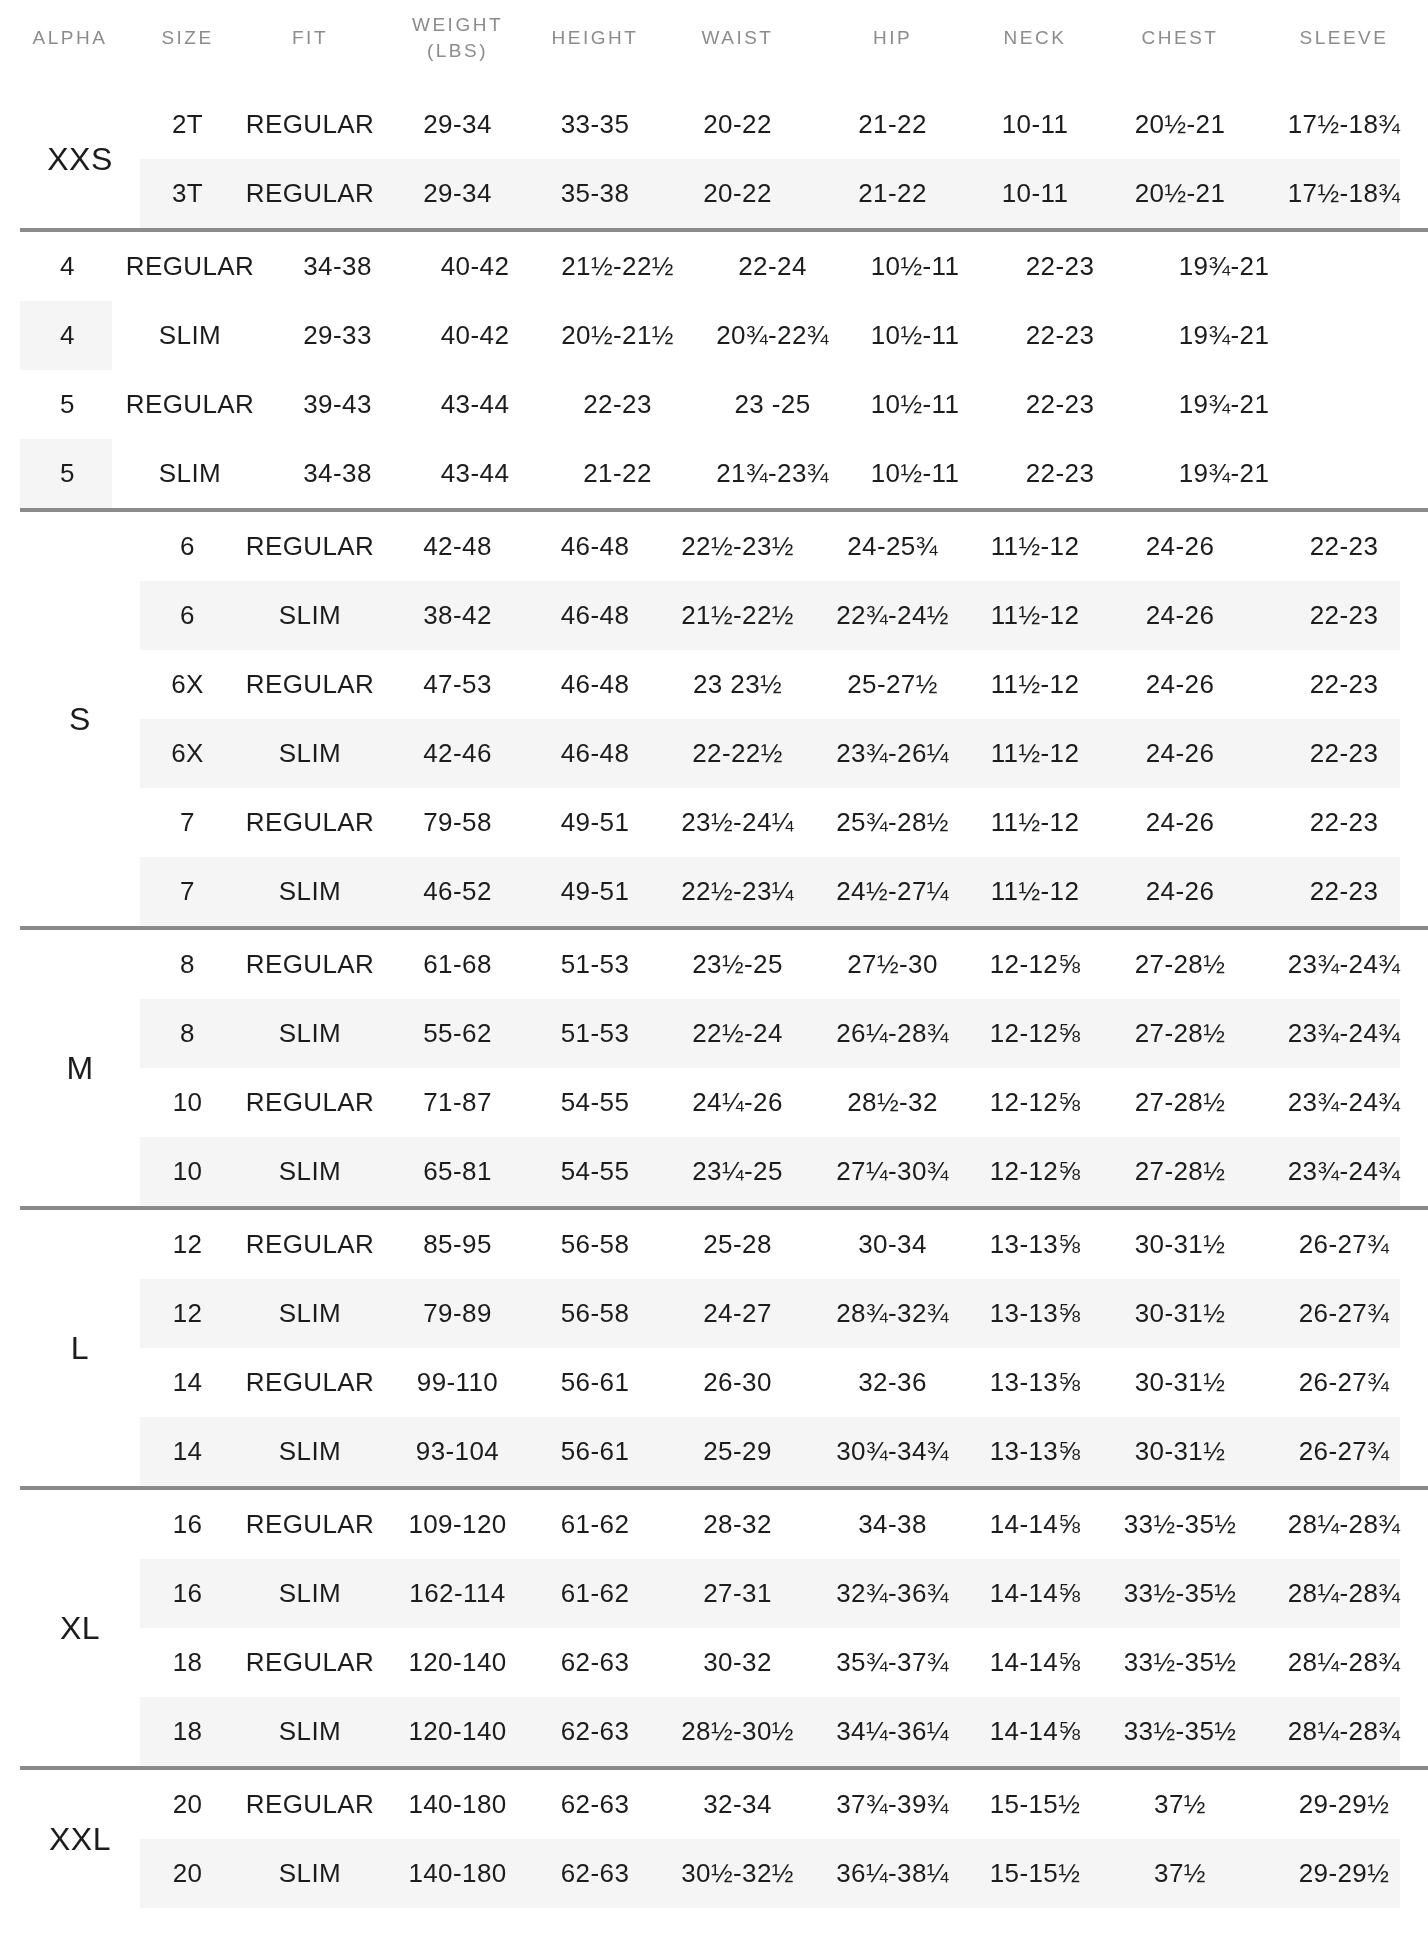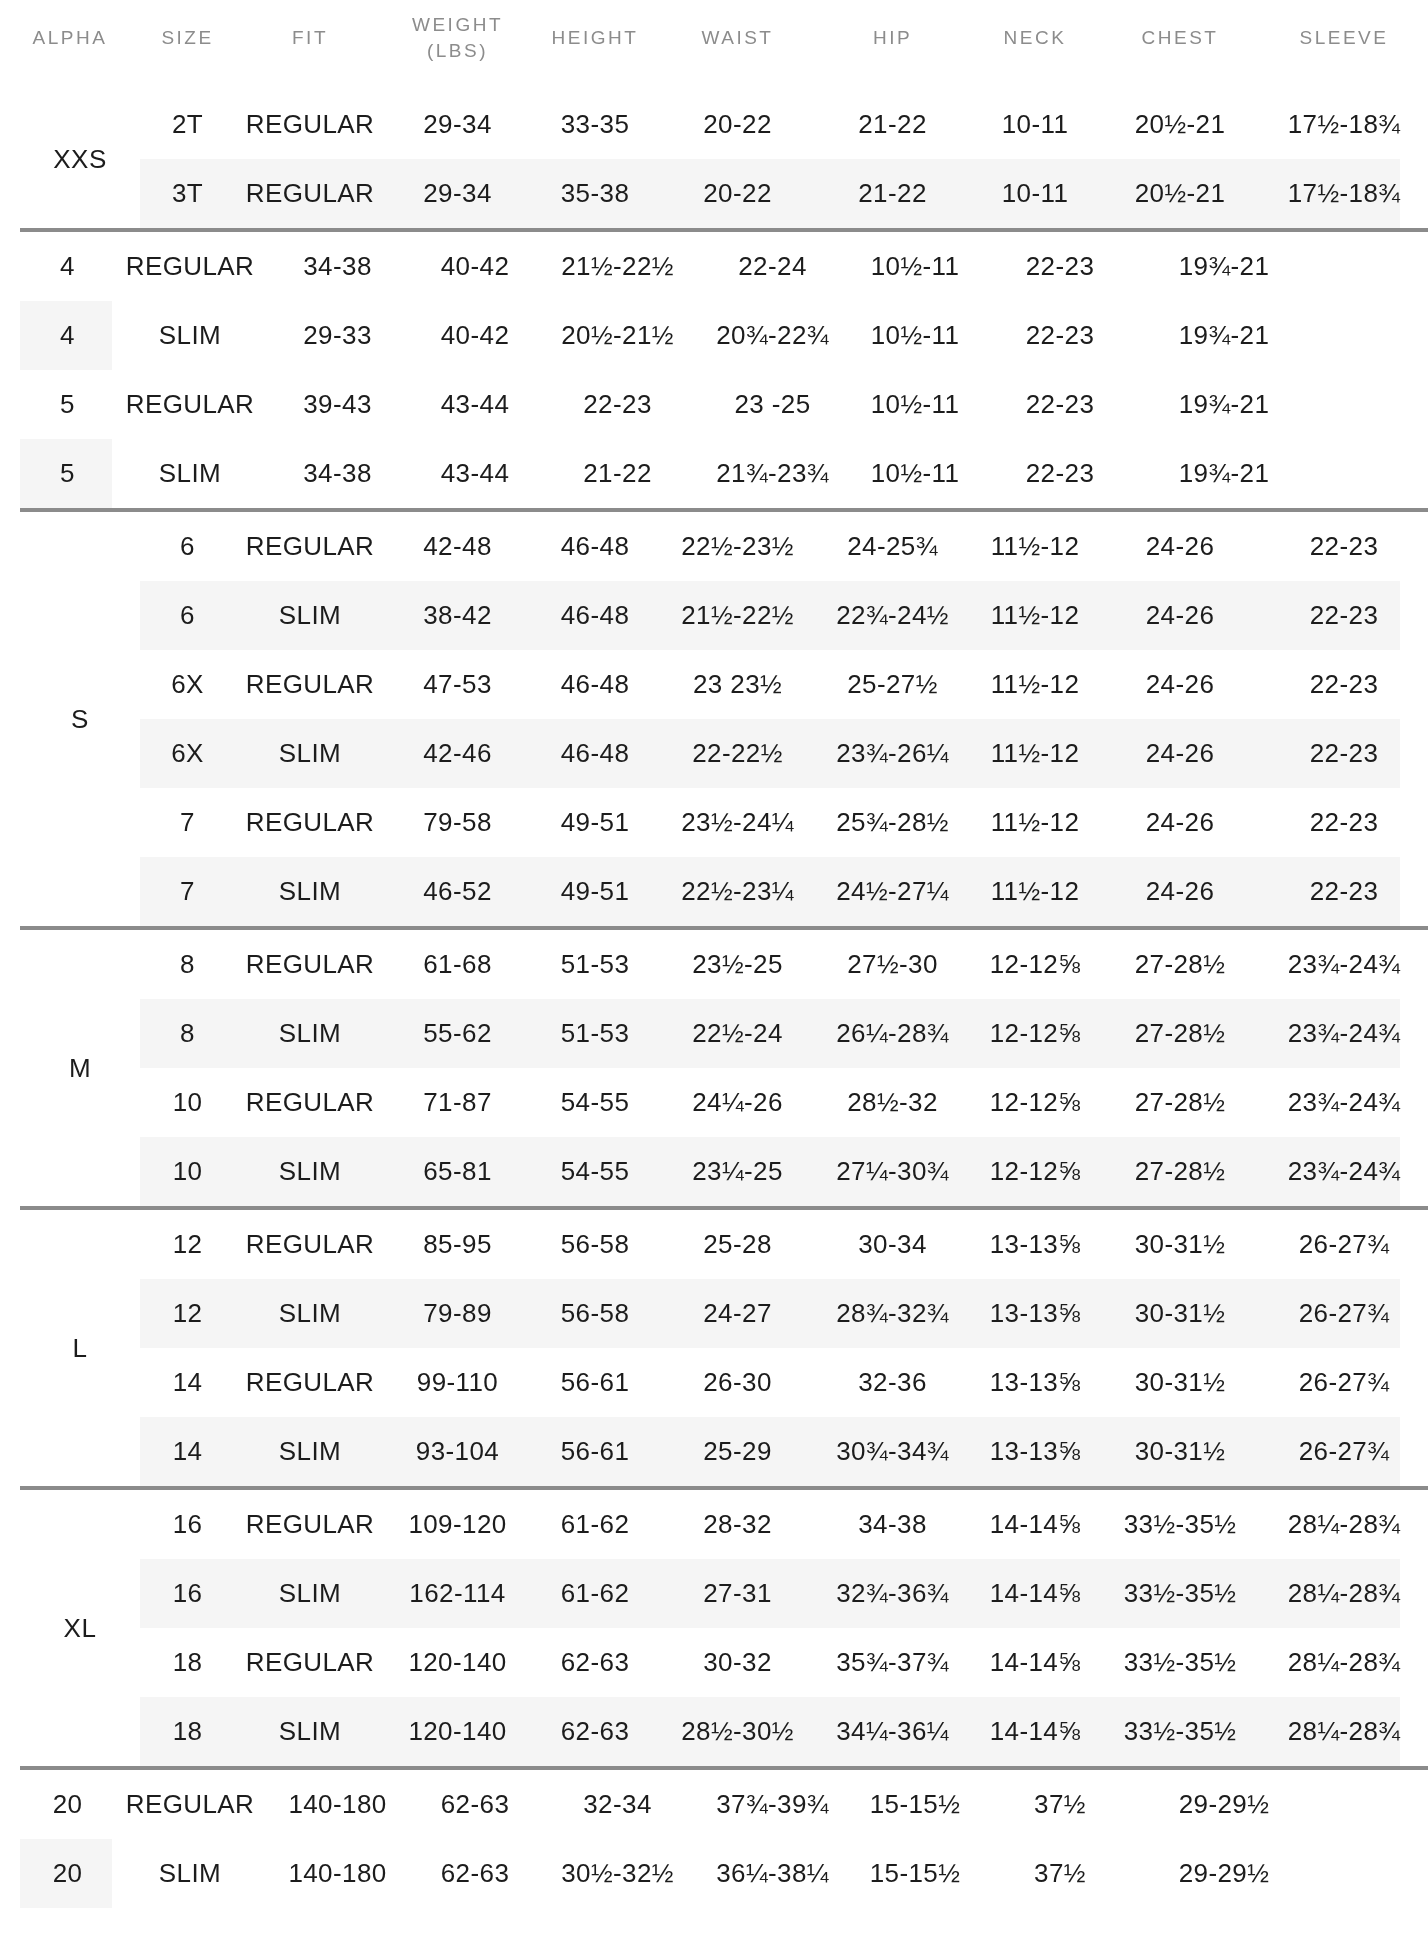--- a/index.html
+++ b/index.html
@@ -40,21 +40,21 @@
     display: grid;
     grid-template-columns: 120px 1288px;
     margin-left: 20px;
     border-bottom: 4px solid #8b8b8b;
   }
   .group:last-child { border-bottom: none; }
   .alpha-cell {
     display: flex;
     align-items: center;
     justify-content: center;
-    font-size: 26px;
+    font-size: 32px;
     letter-spacing: 0.5px;
   }
   .rows { display: block; }
   .row {
     position: relative;
     isolation: isolate;
     display: grid;
     grid-template-columns: 95px 150px 145px 130px 155px 155px 130px 160px 168px;
     height: 69px;
     align-items: center;
@@ -384,20 +384,21 @@
     <div class="cell">62-63</div>
     <div class="cell">28½-30½</div>
     <div class="cell">34¼-36¼</div>
     <div class="cell">14-14⅝</div>
     <div class="cell">33½-35½</div>
     <div class="cell">28¼-28¾</div>
   </div>
         </div>
   </div>
       <div class="group">
+    <div class="alpha-cell">XXL</div>
     <div class="rows">
           <div class="row">
     <div class="cell">20</div>
     <div class="cell">REGULAR</div>
     <div class="cell">140-180</div>
     <div class="cell">62-63</div>
     <div class="cell">32-34</div>
     <div class="cell">37¾-39¾</div>
     <div class="cell">15-15½</div>
     <div class="cell">37½</div>

